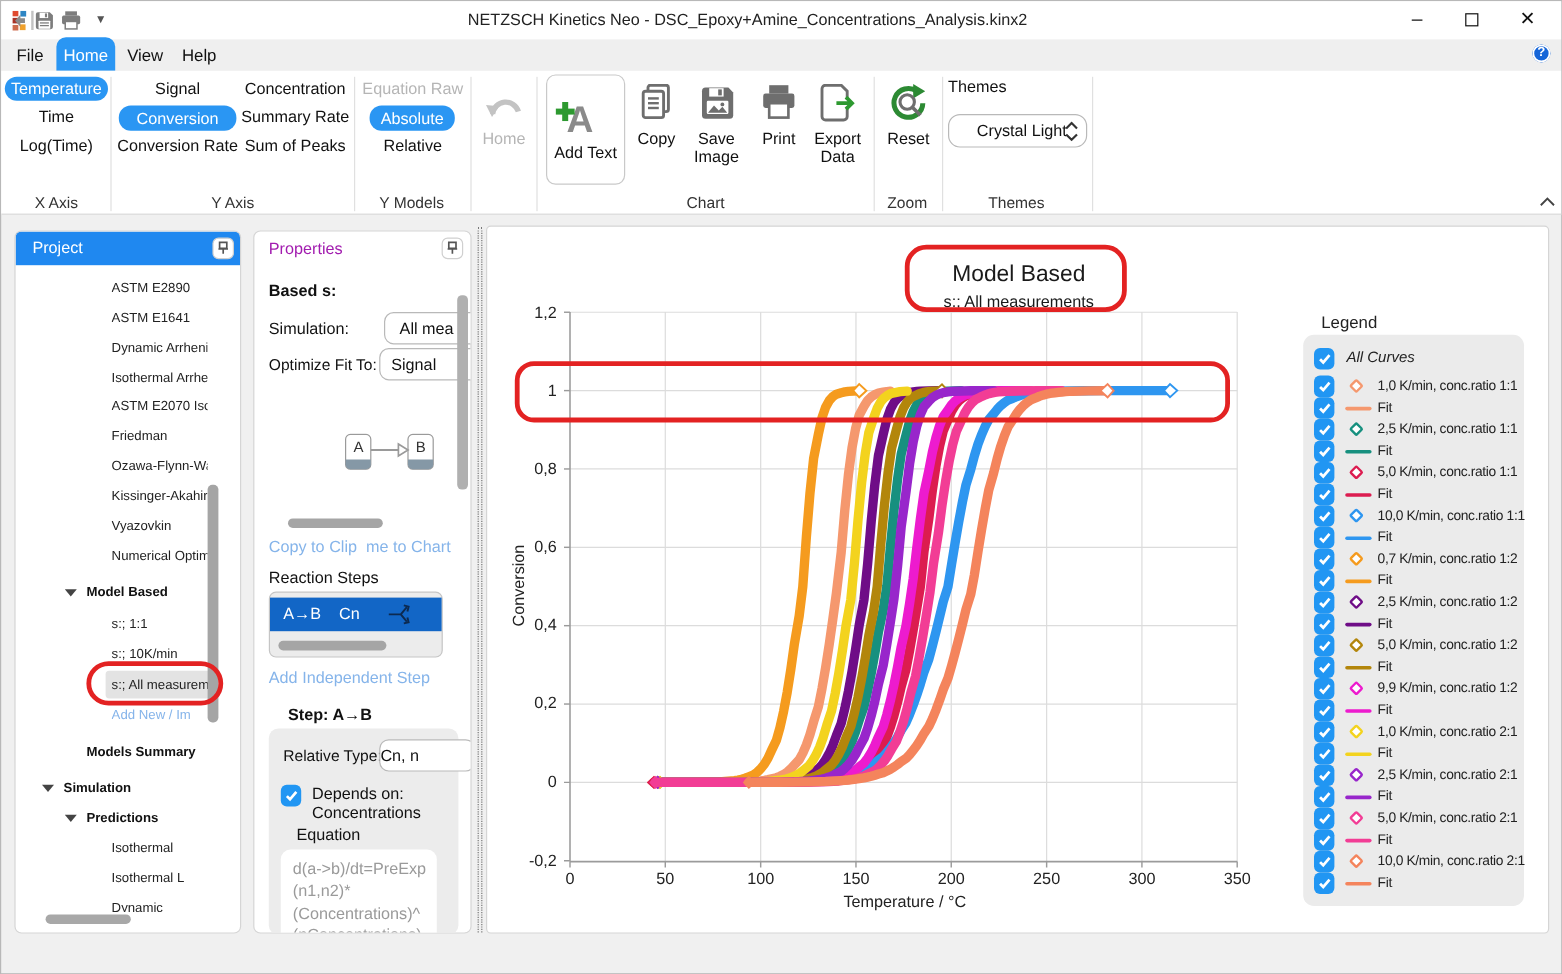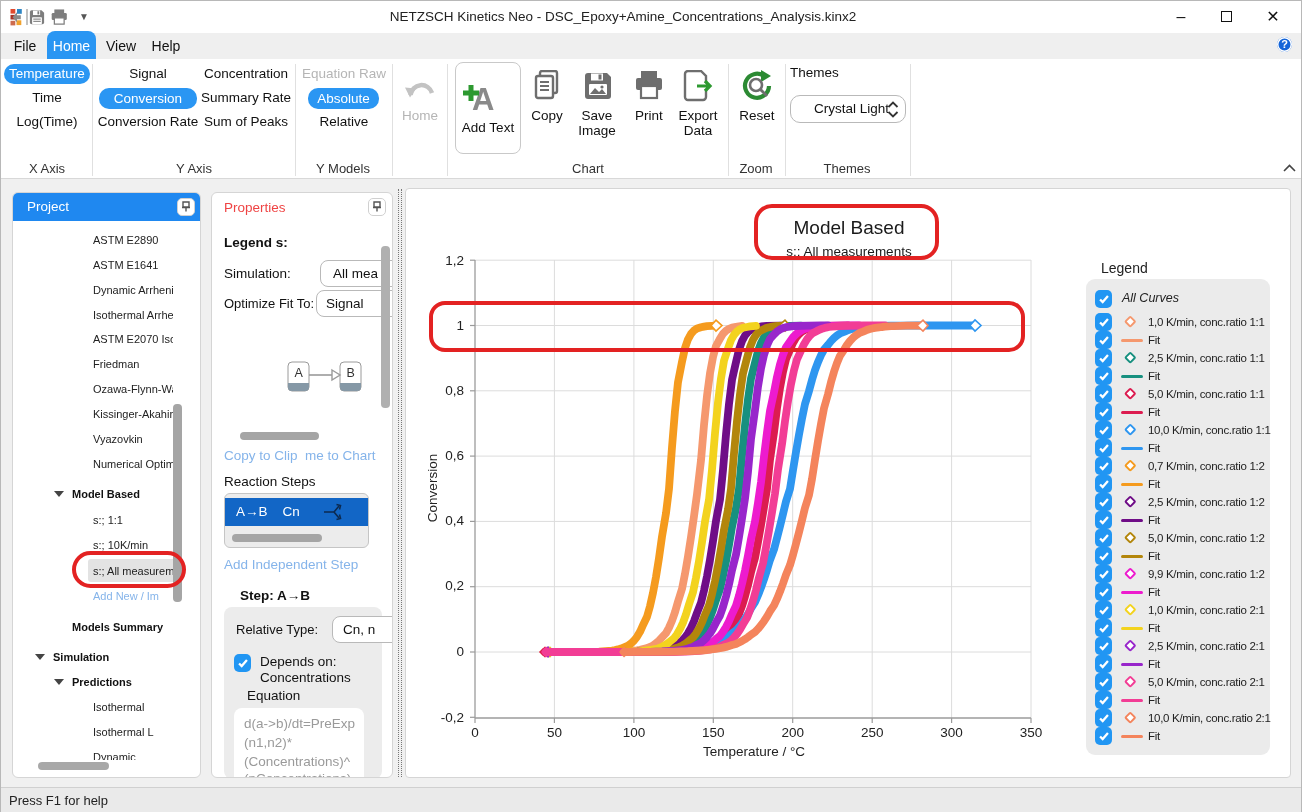--- a/index.html
+++ b/index.html
@@ -224,27 +224,27 @@
   <div class="titem" style="left:80px;top:504px">Isothermal</div>
   <div class="titem" style="left:80px;top:529px">Isothermal L</div>
   <div class="titem" style="left:80px;top:554px;height:13px;line-height:20px">Dynamic</div>
   <div class="scrollthumb" style="left:160px;top:211px;width:9px;height:198px;background:#a5a5a5"></div>
   <div class="scrollthumb" style="left:25px;top:569px;width:71px;height:8px;background:#a8a8a8"></div>
 </div>
 
 <div class="redbox" style="left:71px;top:550px;width:114px;height:37px;border-radius:19px"></div>
 
 <div class="panel" style="left:210px;top:191px;width:182px;height:586px">
-  <div class="abs" style="left:12px;top:0;height:29px;line-height:29px;color:#ef4444;font-size:13.5px">Properties</div>
+  <div class="abs" style="left:12px;top:0;height:29px;line-height:29px;color:#a21caf;font-size:13.5px">Properties</div>
   <div class="abs" style="left:156px;top:5px;width:18px;height:18px;background:#fff;border:1px solid #d0d0d0;border-radius:5px">
     <svg width="16" height="16" viewBox="0 0 16 16">
           <path d="M5 3 h6 v5 h-6 Z M4 8.5 h8 M8 8.5 v4" fill="none" stroke="#555" stroke-width="1.4"></path>
         </svg>
   </div>
-  <div class="ptxt" style="left:12px;top:42px;font-weight:bold">Legend s:</div>
+  <div class="ptxt" style="left:12px;top:42px;font-weight:bold">Based s:</div>
   <div class="ptxt" style="left:12px;top:73px">Simulation:</div>
   <div class="inp" style="left:108px;top:67px;width:80px;height:27px;padding-left:12px;line-height:25px">All mea</div>
   <div class="ptxt" style="left:12px;top:103px;font-size:13px">Optimize Fit To:</div>
   <div class="inp" style="left:104px;top:97px;width:84px;height:27px;padding-left:9px;line-height:25px">Signal</div>
 
   <svg class="abs" style="left:75px;top:168px" width="75" height="32" viewBox="0 0 75 32">
     <rect x="1" y="1" width="21" height="29" rx="4" fill="#fff" stroke="#9a9a9a"></rect>
     <path d="M1 22 h21 v4 a4 4 0 0 1-4 4 h-13 a4 4 0 0 1-4-4 Z" fill="#8598a6"></path>
     <rect x="53" y="1" width="21" height="29" rx="4" fill="#fff" stroke="#9a9a9a"></rect>
     <path d="M53 22 h21 v4 a4 4 0 0 1-4 4 h-13 a4 4 0 0 1-4-4 Z" fill="#8598a6"></path>
@@ -262,21 +262,21 @@
   <svg class="abs" style="left:110px;top:310px" width="20" height="18" viewBox="0 0 20 18">
     <path d="M2 9 L12 9 M12 9 L17 3 M12 9 L17 15" stroke="#0c2a50" stroke-width="1.6" fill="none"></path>
     <path d="M14.5 1.5 L18.5 2.5 L17.5 6.5" fill="none" stroke="#0c2a50" stroke-width="1.6"></path>
     <path d="M17.5 11.5 L18.5 15.5 L14.5 16.5" fill="none" stroke="#0c2a50" stroke-width="1.6"></path>
   </svg>
   <div class="scrollthumb" style="left:20px;top:341px;width:90px;height:8px"></div>
   <div class="ptxt link" style="left:12px;top:364px">Add Independent Step</div>
   <div class="ptxt" style="left:28px;top:395px;font-weight:bold">Step: A→B</div>
   <div class="abs" style="left:12px;top:414px;width:158px;height:172px;background:#ececec;border-radius:8px"></div>
   <div class="ptxt" style="left:24px;top:429px;font-size:13px">Relative Type:</div>
-  <div class="inp" style="left:120px;top:423px;width:80px;height:27px;padding-left:10px;line-height:25px">Cn, n</div>
+  <div class="inp" style="left:104px;top:423px;width:80px;height:27px;line-height:25px">Cn, n</div>
   <div class="cb" style="left:22px;top:461px">
         <svg width="14" height="14" viewBox="0 0 16 16">
           <path d="M3.5 8.5 L6.5 11.5 L12.5 4.5" stroke="#fff" stroke-width="2.6" fill="none"></path>
         </svg>
       </div>
   <div class="ptxt" style="left:48px;top:461px">Depends on:</div>
   <div class="ptxt" style="left:48px;top:477px">Concentrations</div>
   <div class="ptxt" style="left:35px;top:495px">Equation</div>
   <div class="abs" style="left:22px;top:515px;width:130px;height:71px;background:#fff;border-radius:8px 8px 0 0"></div>
   <div class="ptxt" style="left:32px;top:523px;color:#9a9a9a">d(a-&gt;b)/dt=PreExp</div>
@@ -560,14 +560,13 @@
 <div class="ldia" style="left:1125px;top:712px;border-color:#F4845C"></div>
 <div class="litem" style="left:1147px;top:708px">10,0 K/min, conc.ratio 2:1</div>
 <div class="cb" style="left:1094px;top:726px">
       <svg width="14" height="14" viewBox="0 0 16 16">
         <path d="M3.5 8.5 L6.5 11.5 L12.5 4.5" stroke="#fff" stroke-width="2.6" fill="none"></path>
       </svg>
     </div>
 <div class="lfit" style="left:1120px;top:734px;background:#F4845C"></div>
 <div class="litem" style="left:1147px;top:726px">Fit</div>
 
-<div id="statusbar">Press F1 for help</div>
 </div>
 
 </body></html>

